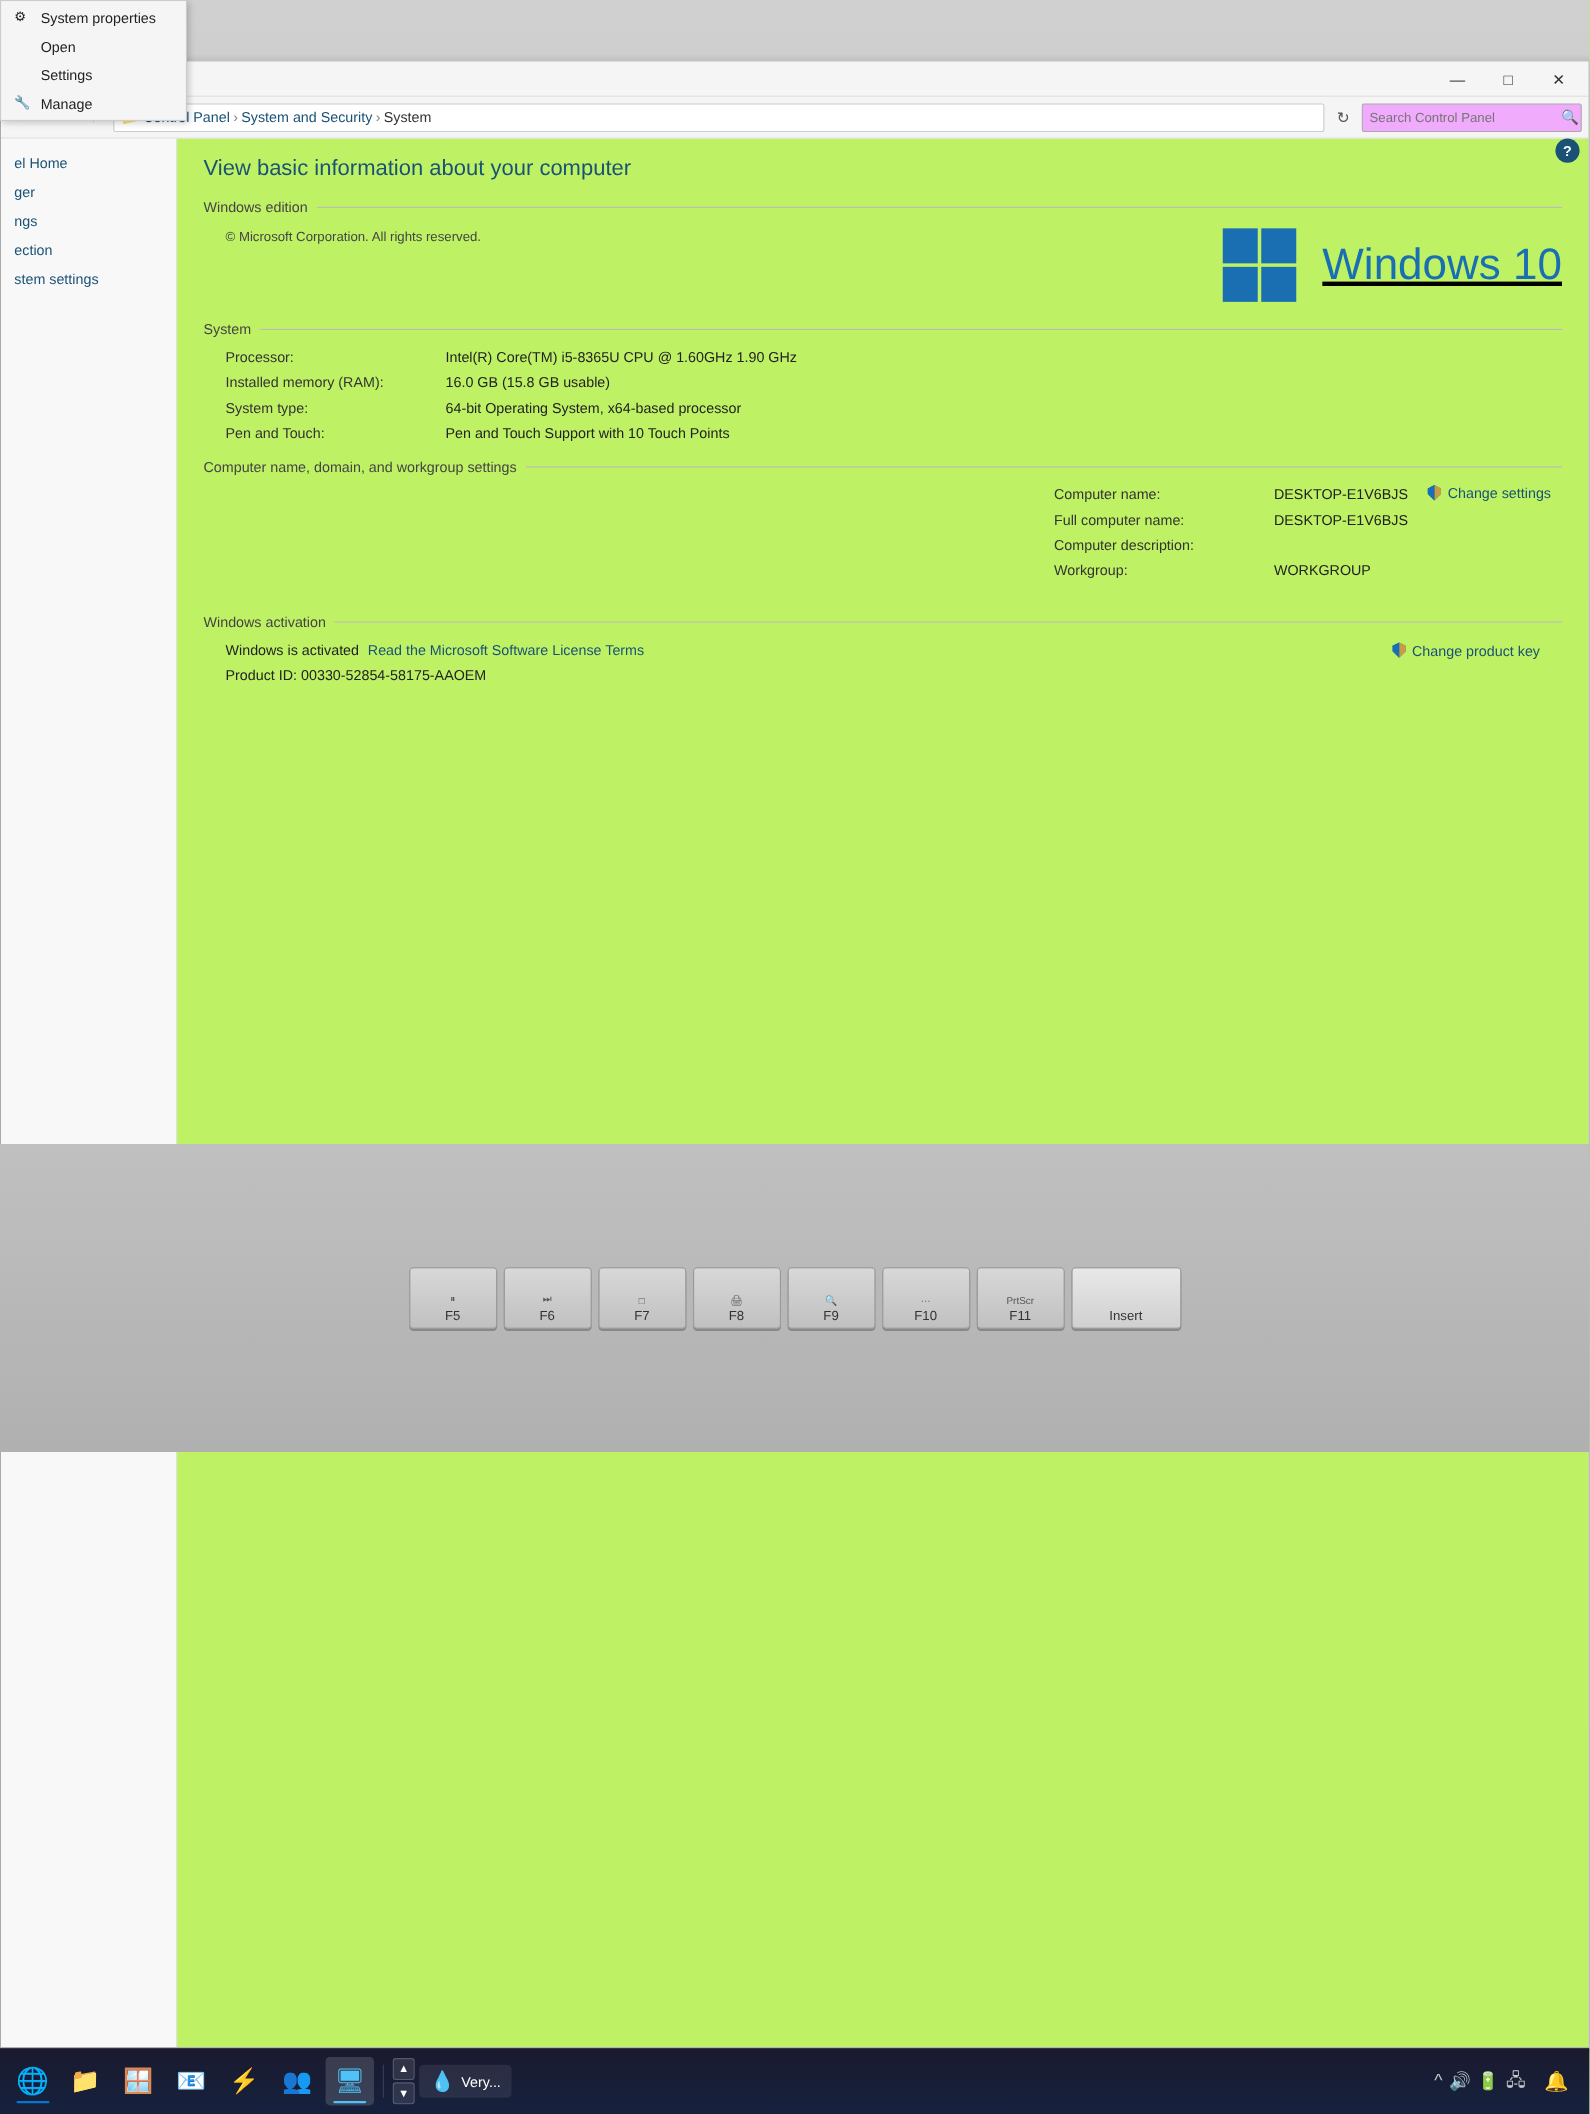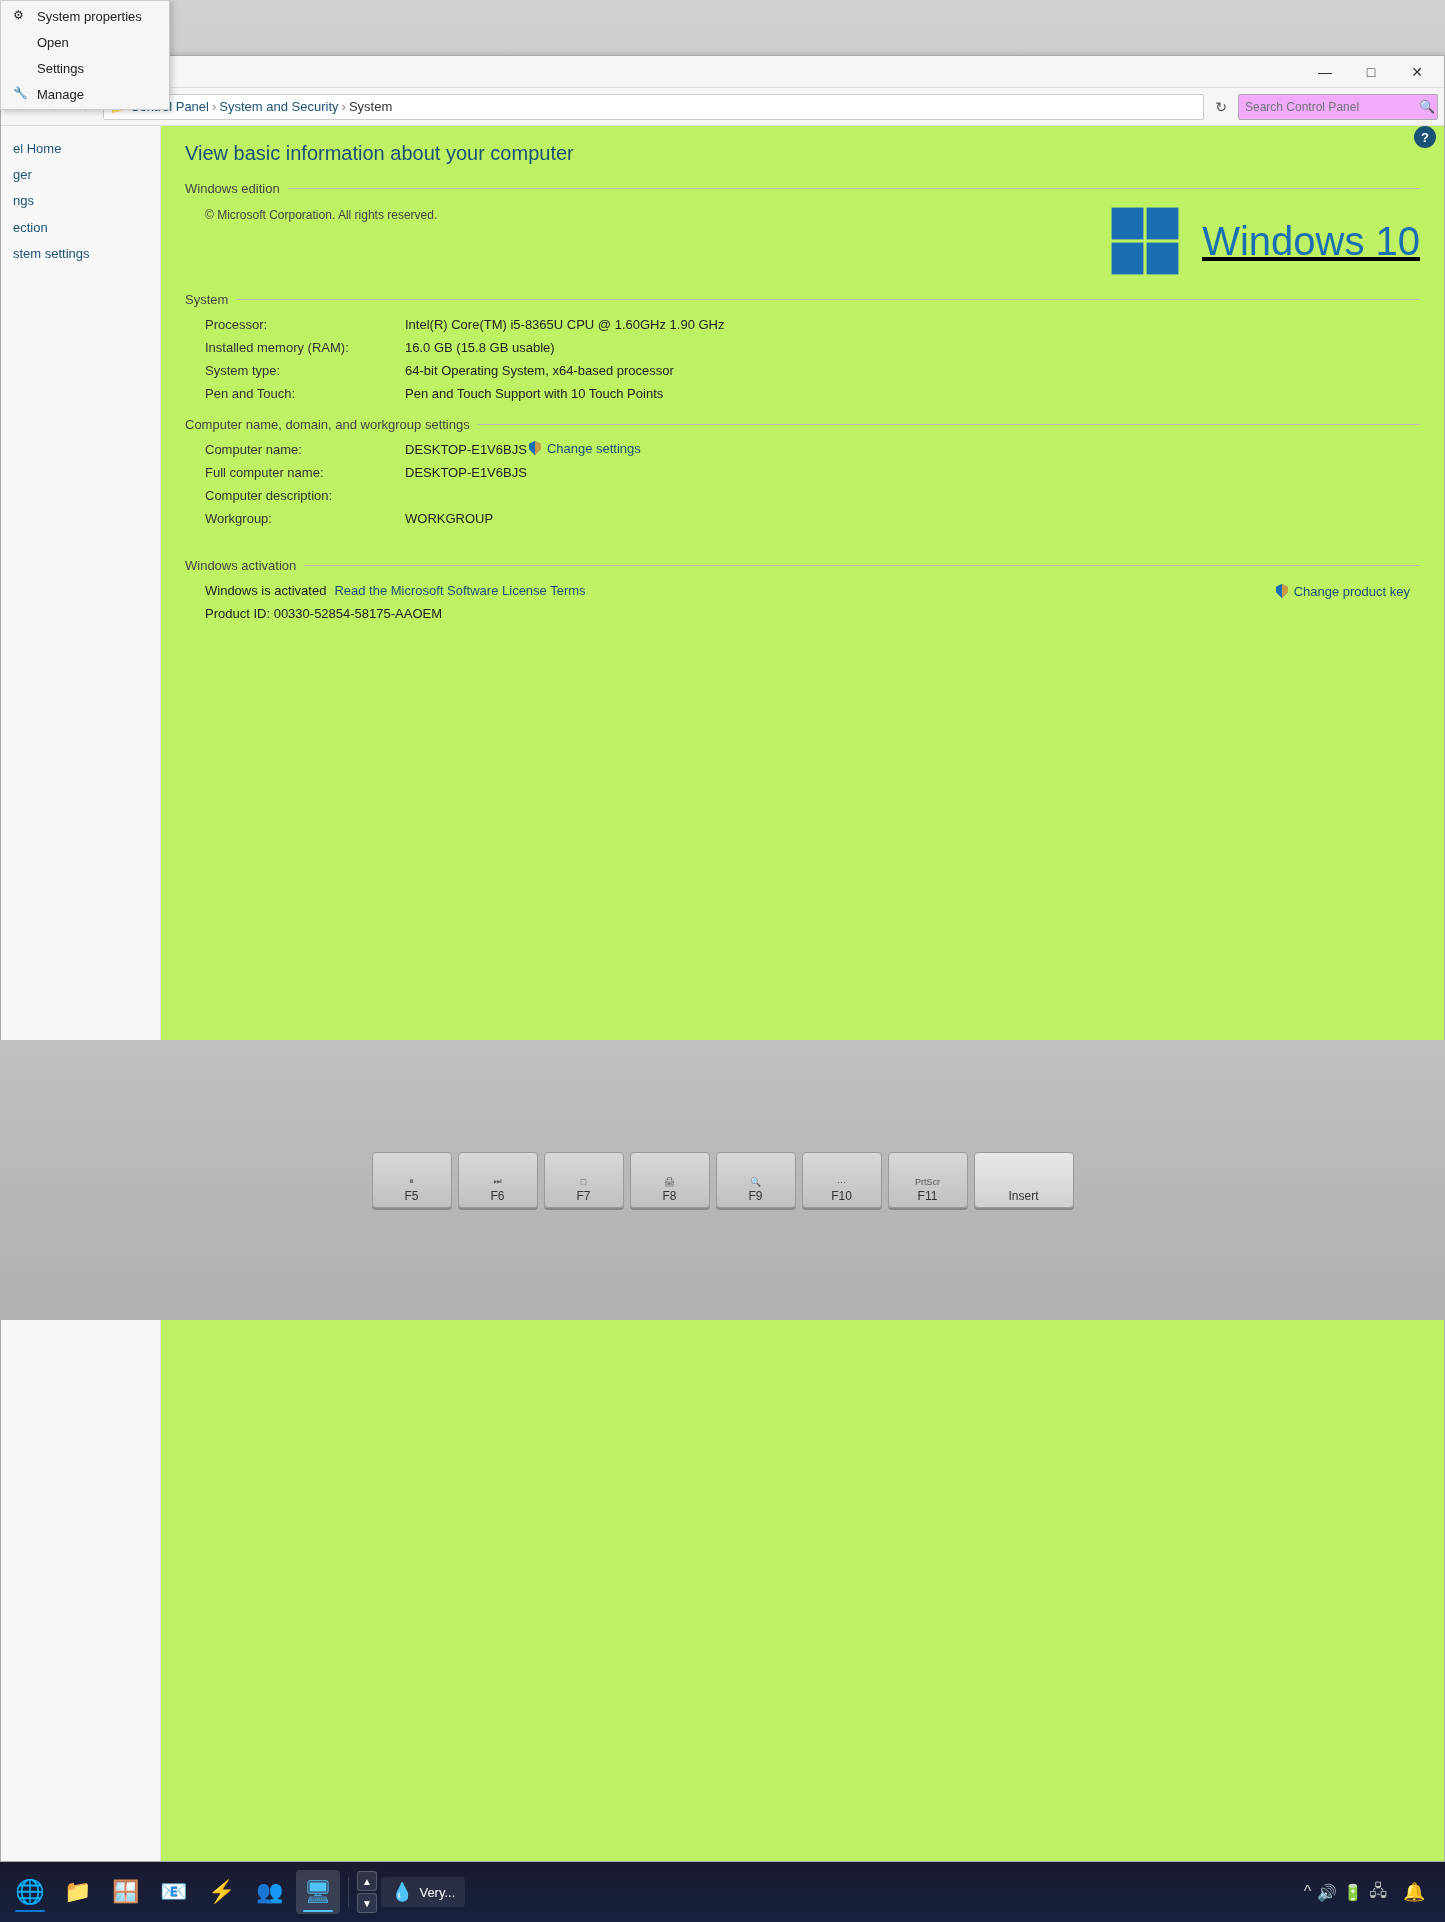--- a/index.html
+++ b/index.html
@@ -692,21 +692,21 @@
           <span class="info-value">Pen and Touch Support with 10 Touch Points</span>
         </div>
       </div>
 
       <div class="section-divider">
         <span class="section-label">Computer name, domain, and workgroup settings</span>
         <div class="divider-line"></div>
       </div>
 
       <div class="computer-section">
-        <div style="display:flex; justify-content:flex-start; align-items:flex-start;">
+        <div style="display:flex; justify-content:flex-end; align-items:flex-start;gap:16px;">
           <div class="info-table" style="margin-left:0;">
             <div class="info-row">
               <span class="info-label">Computer name:</span>
               <span class="info-value">DESKTOP-E1V6BJS</span>
             </div>
             <div class="info-row">
               <span class="info-label">Full computer name:</span>
               <span class="info-value">DESKTOP-E1V6BJS</span>
             </div>
             <div class="info-row">
@@ -741,21 +741,21 @@
             <div class="activation-row">
               <span class="activation-status">Windows is activated</span>
               <span class="license-link">Read the Microsoft Software License Terms</span>
             </div>
             <div class="product-id-row">
               <span>Product ID:</span>
               &nbsp;
               <span>00330-52854-58175-AAOEM</span>
             </div>
           </div>
-          <button class="change-product-btn" style="margin-right:10px;">
+          <button class="change-product-btn" style="">
             <svg width="16" height="16" viewBox="0 0 16 16">
               <polygon points="8,1 14,4 14,9 8,15 2,9 2,4" fill="#1a6fb3" stroke="none"></polygon>
               <polygon points="8,1 14,4 14,9 8,15" fill="#f6a623" opacity="0.8"></polygon>
               <polygon points="8,1 8,15 2,9 2,4" fill="#1a6fb3"></polygon>
             </svg>
             <span>Change product key</span>
           </button>
         </div>
       </div>
 

